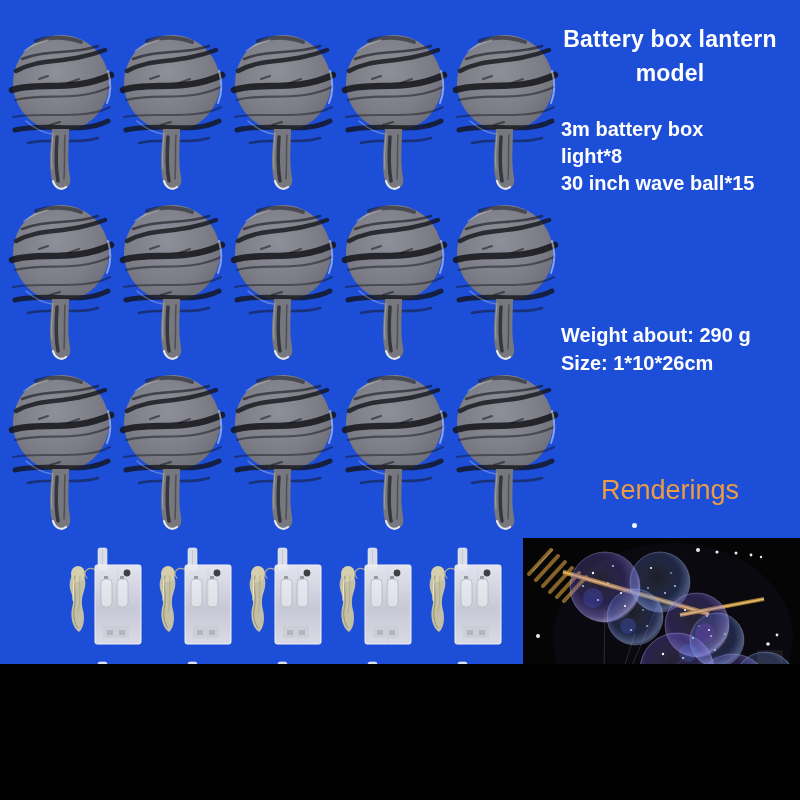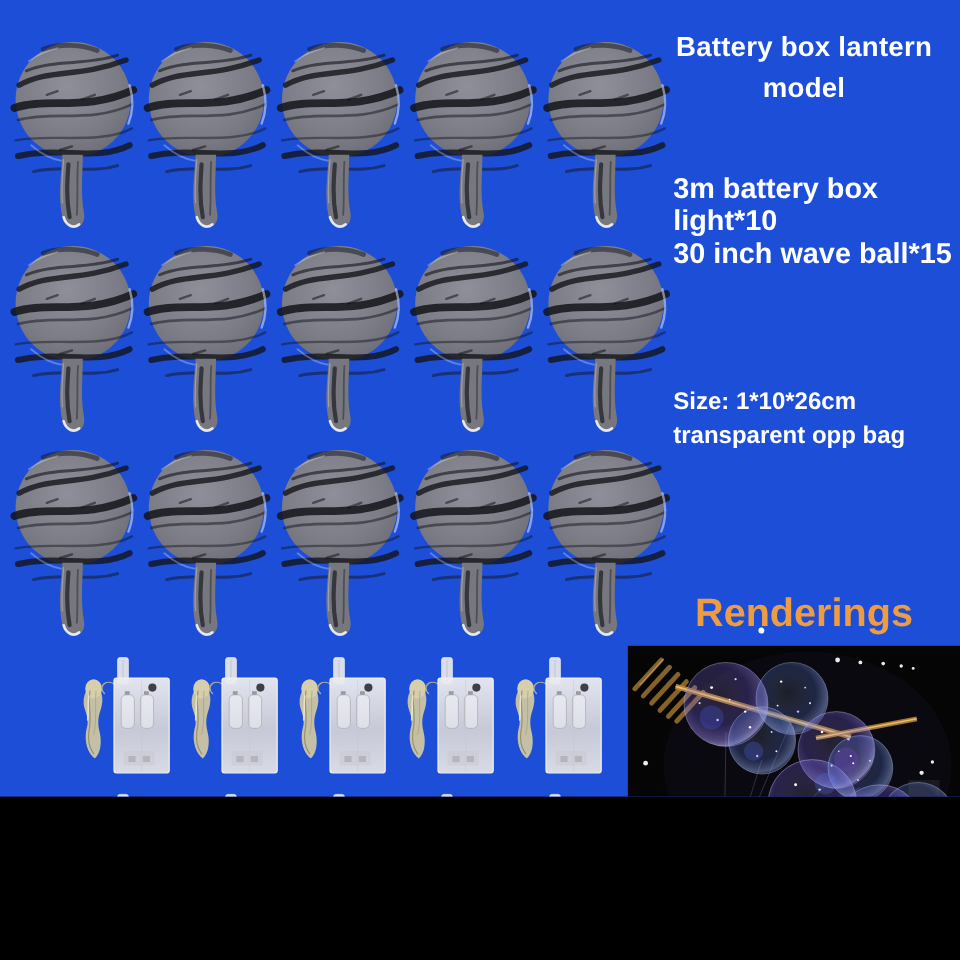--- a/index.html
+++ b/index.html
@@ -7,26 +7,26 @@
           font-family:"Liberation Sans",sans-serif;}
   .defs{position:absolute;width:0;height:0;overflow:hidden}
   .balloon-grid{position:absolute;left:6px;top:33px;display:grid;
                 grid-template-columns:repeat(5,111px);grid-auto-rows:170px}
   .balloon{width:111px;height:160px;display:block}
   .battery-grid{position:absolute;left:63px;top:546px;display:grid;
                 grid-template-columns:repeat(5,90px);grid-auto-rows:114px}
   .battery{width:82px;height:106px;display:block}
   .title{position:absolute;left:540px;top:22px;width:260px;text-align:center;
          color:#fff;font-size:23px;font-weight:bold;line-height:34px;letter-spacing:.2px}
-  .specs{position:absolute;left:561px;top:144px;width:235px;color:#fff;
-         font-size:24px;font-weight:bold;line-height:27px}
+  .specs{position:absolute;left:561px;top:116px;width:235px;color:#fff;
+         font-size:20px;font-weight:bold;line-height:27px}
   .details{position:absolute;left:561px;top:321px;width:238px;color:#fff;
            font-size:20px;font-weight:bold;line-height:28px}
-  .renderings-label{position:absolute;left:545px;top:492px;width:250px;text-align:center;
-                    font-size:33px;font-weight:bold;color:#ED9C42}
+  .renderings-label{position:absolute;left:545px;top:475px;width:250px;text-align:center;
+                    font-size:27px;font-weight:normal;color:#ED9C42}
   .photo{position:absolute;left:523px;top:538px}
   .bokeh{position:absolute;left:632px;top:523px;width:5px;height:5px;border-radius:50%;
          background:#fff;opacity:.95}
 </style>
 </head>
 <body>
 
 <div class="canvas">
 
   <svg class="defs" aria-hidden="true">
@@ -175,27 +175,27 @@
       </svg>
       <svg class="battery" viewBox="0 0 82 106">
         <use href="#sym-battery"></use>
       </svg>
     </div>
 
   <div class="title">Battery box lantern model</div>
 
   <div class="specs">
     <div>3m battery box</div>
-    <div>light*10</div>
+    <div>light*8</div>
     <div>30 inch wave ball*15</div>
   </div>
 
   <div class="details">
+    <div>Weight about: 290 g</div>
     <div>Size: 1*10*26cm</div>
-    <div>transparent opp bag</div>
   </div>
 
   <div class="renderings-label" style="color: rgb(237, 156, 66);">Renderings</div>
 
   <div class="bokeh"></div>
 
   <svg class="photo" width="277" height="262" viewBox="0 0 277 262" aria-label="Bouquet of lit transparent LED bobo balloons with string lights at night">
     <defs>
       <radialGradient id="pGrad" cx="42%" cy="40%" r="62%">
         <stop offset="0%" stop-color="#beaaff" stop-opacity=".14"></stop>

